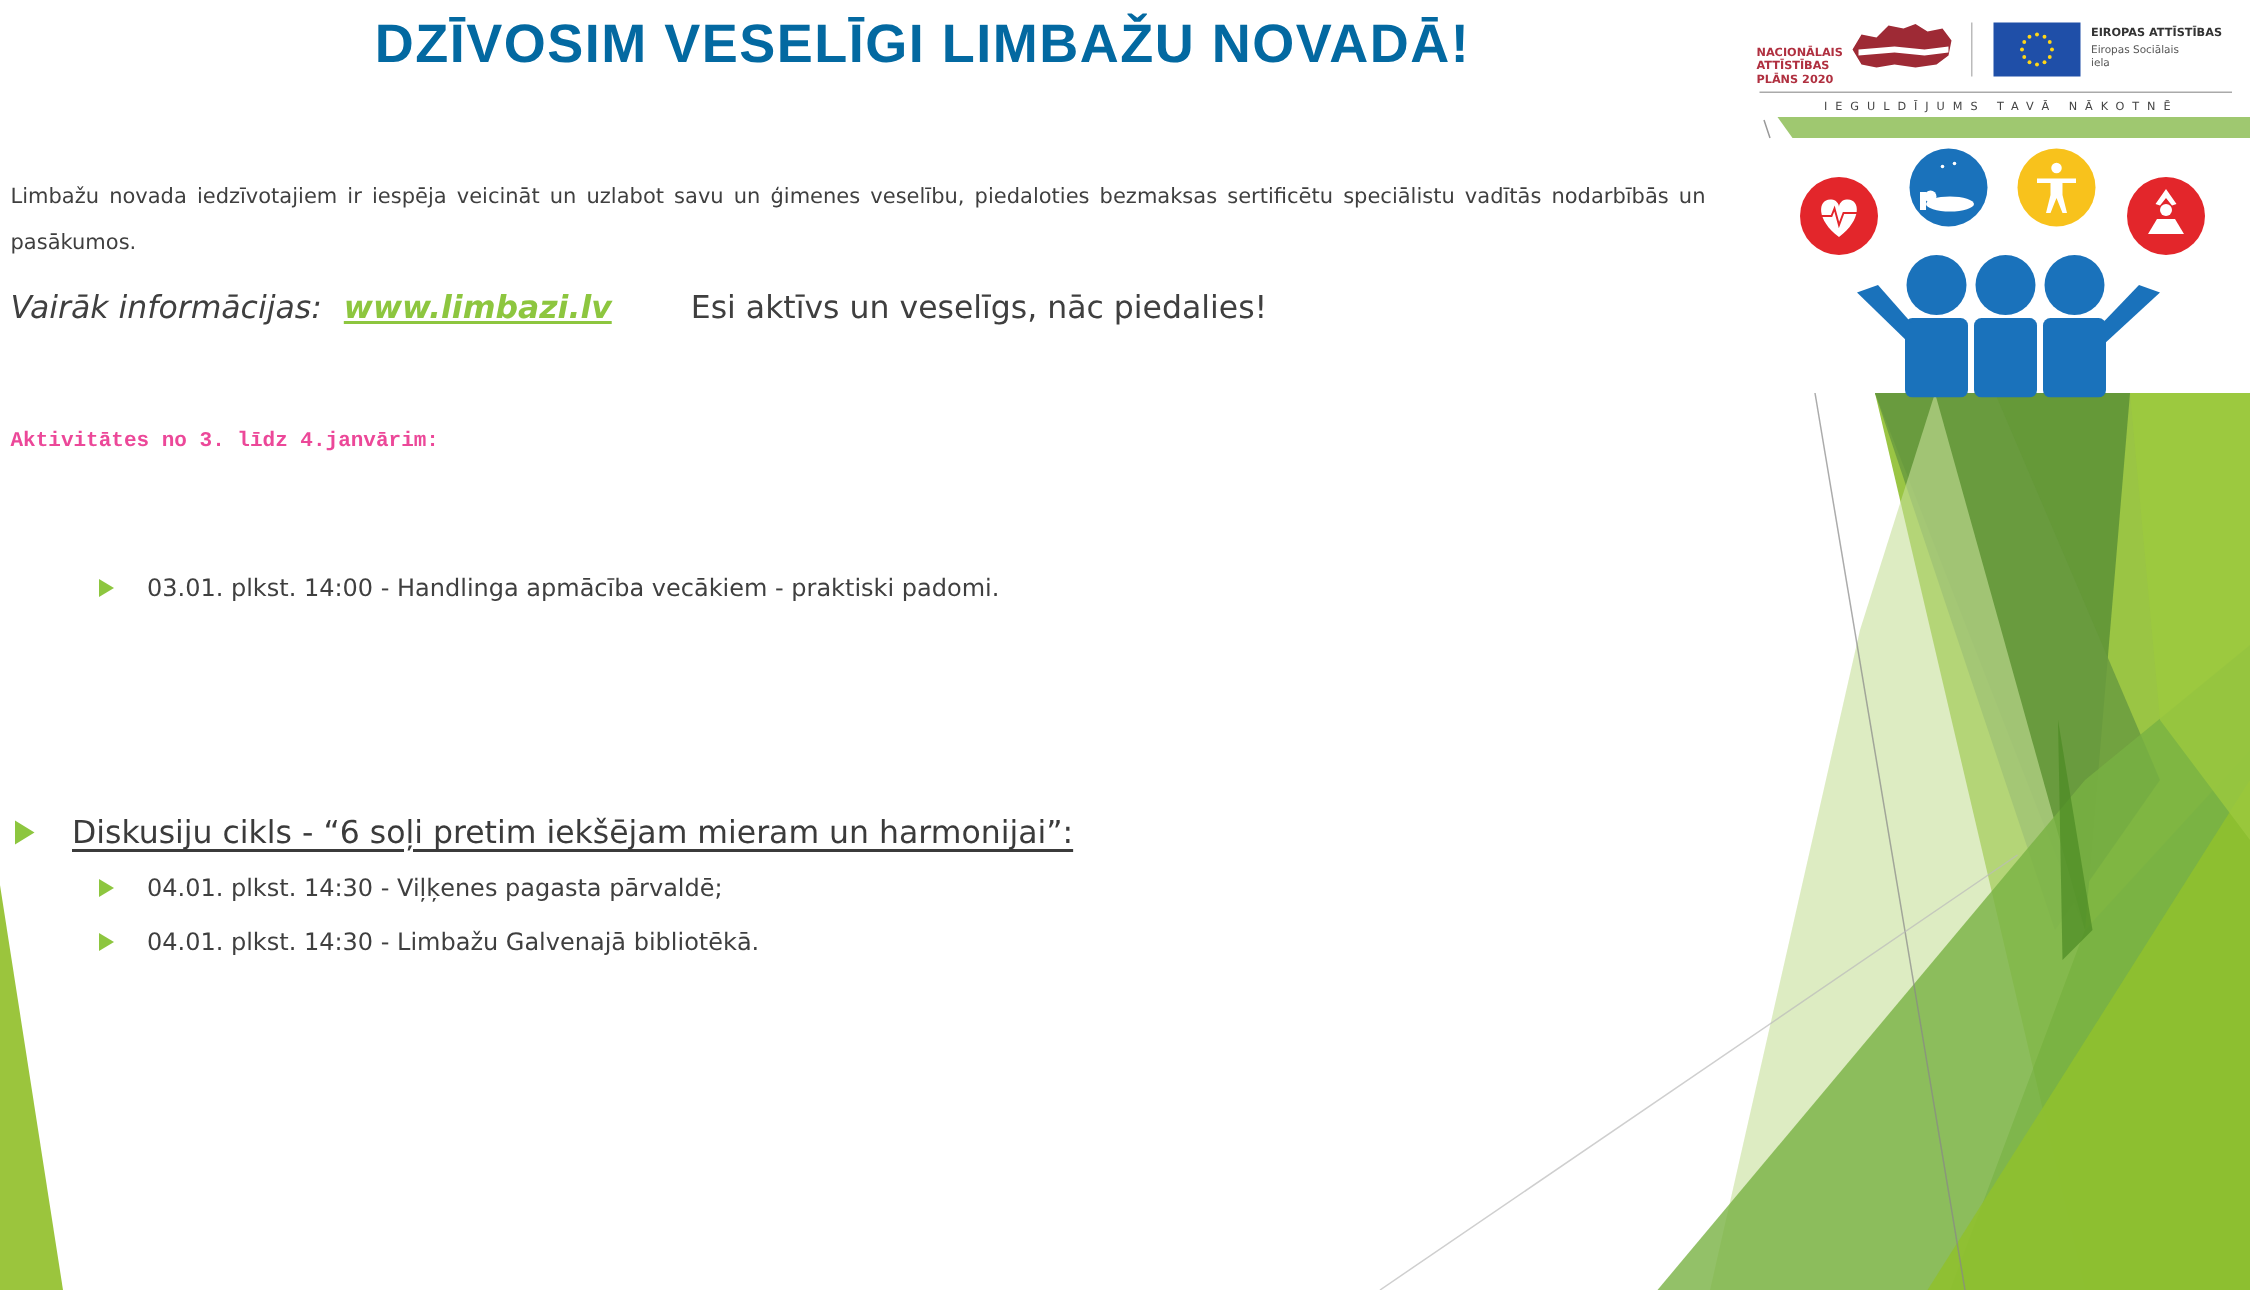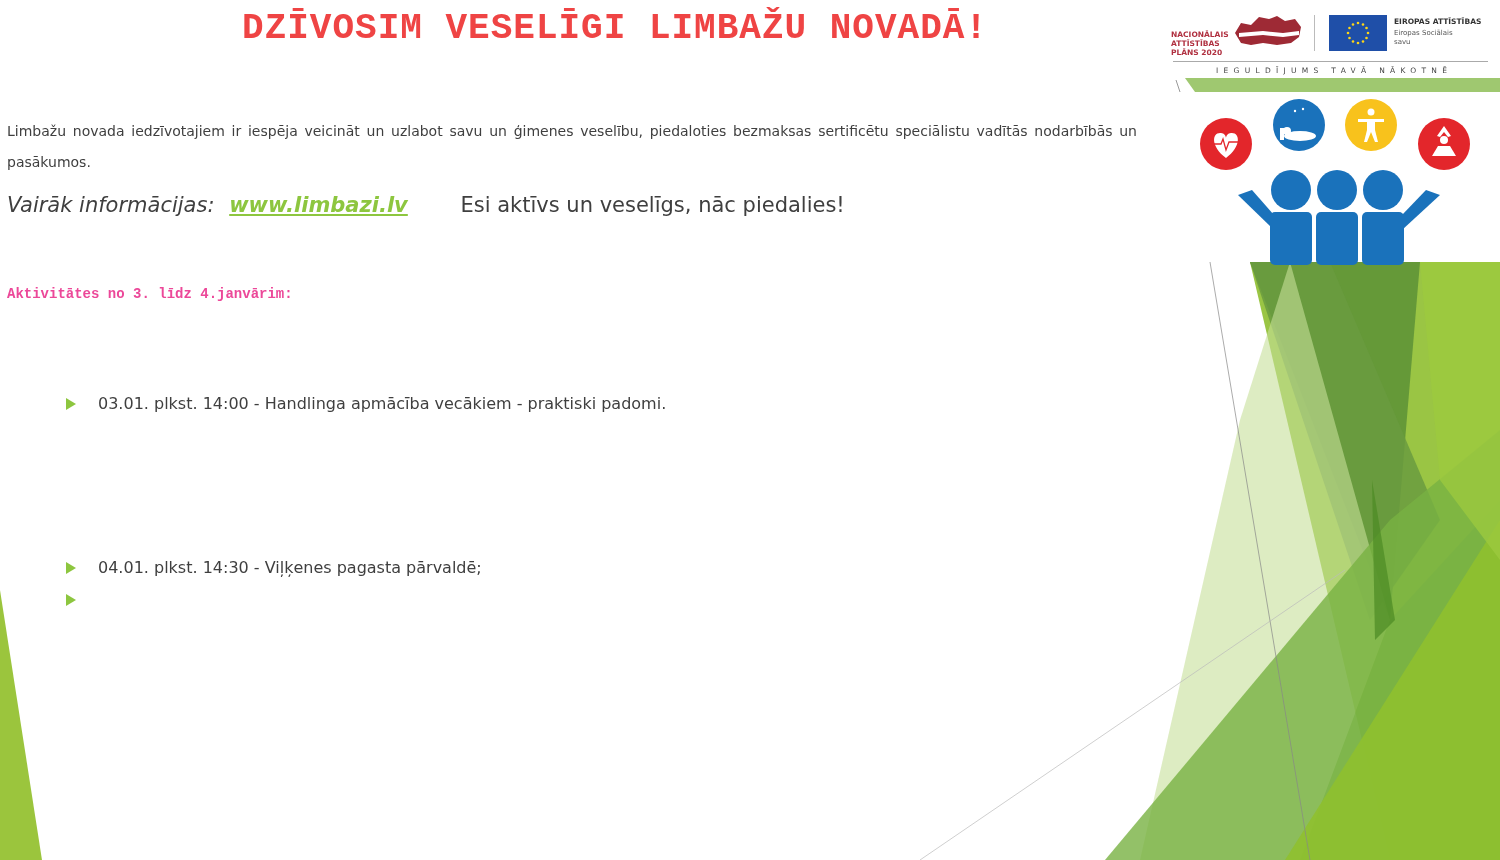--- a/index.html
+++ b/index.html
@@ -3,22 +3,22 @@
 <meta charset="utf-8">
 <style>
   * { margin: 0; padding: 0; box-sizing: border-box; }
   html, body { width: 1500px; height: 860px; overflow: hidden; background: #ffffff; }
   body { position: relative; font-family: "DejaVu Sans", sans-serif; color: #404040; }
 
   .bg-shapes { position: absolute; left: 0; top: 0; width: 1500px; height: 860px; z-index: 0; }
 
   .title {
     position: absolute; left: 205px; top: 8px; width: 820px;
-    font-family: Liberation Mono, monospace; font-weight: bold;
-    font-size: 36px; letter-spacing: 1px; color: #ef4444;
+    font-family: Liberation Sans, sans-serif; font-weight: bold;
+    font-size: 36px; letter-spacing: 1px; color: #0369a1;
     text-align: center; z-index: 2; white-space: nowrap;
   }
 
   .intro {
     position: absolute; left: 7px; top: 116px; width: 1130px; z-index: 2;
     font-family: "DejaVu Sans", sans-serif; font-size: 14px; line-height: 31px;
     color: #3f3f3f; text-align: justify; text-align-last: left;
     word-spacing: 2px;
   }
   .more-row {
@@ -119,21 +119,21 @@
           <circle cx="20.5" cy="23" r="1.3"></circle>
         <circle cx="19" cy="18" r="1.3"></circle>
           <circle cx="20.5" cy="13" r="1.3"></circle>
           <circle cx="24" cy="9.5" r="1.3"></circle>
       </g>
     </svg>
   </div>
   <div class="eu-text-main">EIROPAS ATTĪSTĪBAS</div>
   <div class="eu-text-sub">
     <div>Eiropas Sociālais</div>
-    <div>savu</div>
+    <div>iela</div>
   </div>
   <div class="divider-h"></div>
   <div class="invest-text">IEGULDĪJUMS TAVĀ NĀKOTNĒ</div>
 </div>
 
 <svg class="health-graphic" viewBox="0 0 300 175" width="300" height="175">
 
   <g>
     <circle cx="36" cy="54" r="26" fill="#e3262b"></circle>
     <path d="M36,68 C20,56 22,42 31,43 C34,43 36,46 36,48 C36,46 38,43 41,43 C50,42 52,56 36,68 Z" fill="#fff"></path>
@@ -178,27 +178,32 @@
 
 <div class="more-row">
   <span class="more-label">Vairāk informācijas:</span>
   <span class="more-link">www.limbazi.lv</span>
   <span class="slogan">Esi aktīvs un veselīgs, nāc piedalies!</span>
 </div>
 
 <div class="activities-head">Aktivitātes no 3. līdz 4.janvārim:</div>
 
 <div class="section" style="top:380px;">
-  <div class="sub-item" style="margin-top:14px;">
+  <div class="sub-item" style="margin-top:2px;">
     <span class="bullet-l2"></span>
     <span class="sub-text">03.01. plkst. 14:00 - Handlinga apmācība vecākiem - praktiski padomi.</span>
   </div>
 </div>
 
 <div class="section" style="top:543px;">
+  <div class="sec-head">
+    <span class="bullet-l1"></span>
+    <span class="sec-title">Diskusiju cikls - “6 soļi pretim iekšējam mieram un harmonijai”:</span>
+  </div>
   <div class="sub-item" style="margin-top:15px;">
     <span class="bullet-l2"></span>
     <span class="sub-text">04.01. plkst. 14:30 - Viļķenes pagasta pārvaldē;</span>
   </div>
   <div class="sub-item" style="margin-top:17px;">
     <span class="bullet-l2"></span>
+    <span class="sub-text">04.01. plkst. 14:30 - Limbažu Galvenajā bibliotēkā.</span>
   </div>
 </div>
 
 </body></html>

